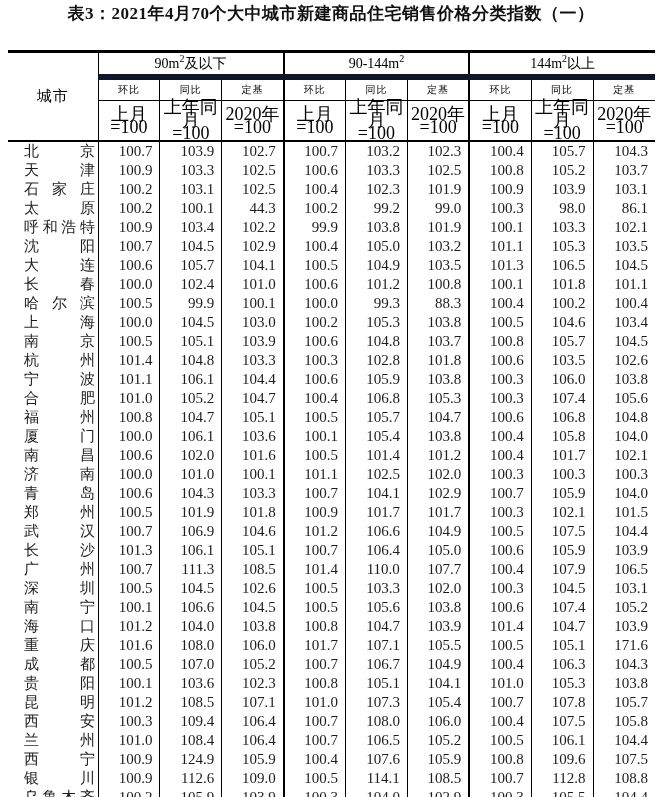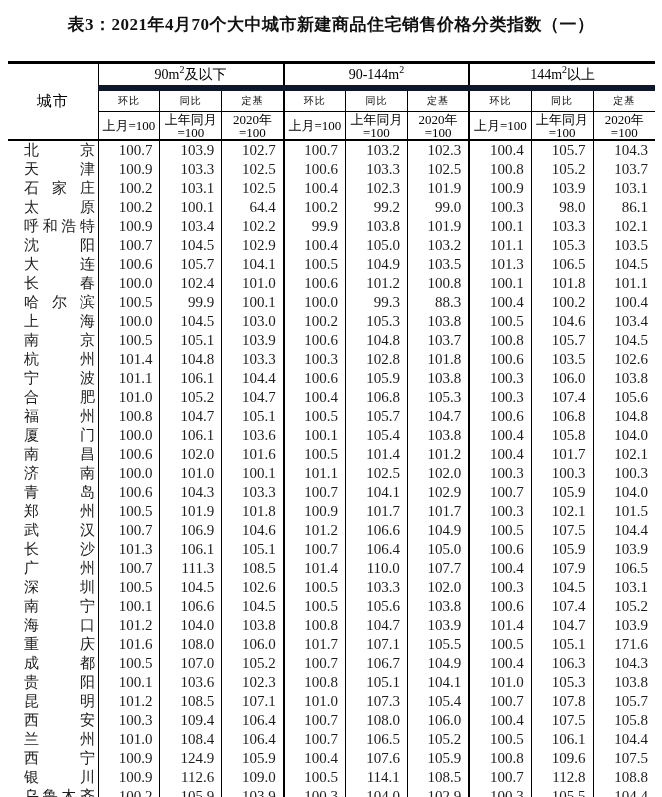--- a/index.html
+++ b/index.html
@@ -1,42 +1,42 @@
 <!DOCTYPE html>
 <html><head>
 <meta charset="utf-8">
 <style>
   html,body{margin:0;padding:0;background:#fff;}
   body{
     width:662px;height:797px;overflow:hidden;position:relative;
     font-family:"Liberation Serif","DejaVu Serif",serif;color:#000;
   }
   .title{
-    padding-top:13px;text-align:center;
+    padding-top:2px;text-align:center;
     font-size:17px;font-weight:bold;color:#111;letter-spacing:.5px;
   }
   table.idx{
     margin:25px 7px 0 8px;width:647px;
     border-collapse:collapse;table-layout:fixed;
     border-top:3px solid #000;border-bottom:3px solid #000;
   }
   col.c-city{width:90px;}
   th,td{padding:0;margin:0;vertical-align:middle;font-weight:normal;}
   
   th.vl,td.vl{border-left:1px solid #000;}
   th.gb,td.gb{border-left:2px solid #000;}
   
   tr.r1 th.grp{border-bottom:6px solid #0f172a;height:21px;}
   tr.r2 th{border-bottom:1px solid #000;height:20px;}
   tr.r3 th{border-bottom:2px solid #000;height:27px;}
   th.city-h{border-bottom:2px solid #000;font-size:15px;letter-spacing:1px;text-align:center;}
   tr.r1 th.grp{font-size:14px;}
   tr.r1 sup{font-size:10px;line-height:0;}
   tr.r2 th{font-size:10px;letter-spacing:1px;}
-  tr.r3 th{font-size:13px;}
+  tr.r3 th{font-size:18px;}
   tr.r3 th div{line-height:13px;}
   tr.r3 th div:empty{display:none;}
   
   tbody tr{height:18.86px;}
   td.num{text-align:right;padding-right:7px;font-size:15px;color:#1c1c1c;}
   td.city{font-size:15px;}
   td.city .cname{
     display:flex;justify-content:space-between;
     width:71px;margin-left:16px;color:#1c1c1c;
   }
@@ -169,21 +169,21 @@
       </tr>
       <tr>
         <td class="city">
           <span class="cname">
             <span>太</span>
             <span>原</span>
           </span>
         </td>
         <td class="num vl">100.2</td>
         <td class="num vl">100.1</td>
-        <td class="num vl">64.4</td>
+        <td class="num vl">44.3</td>
         <td class="num gb">100.2</td>
         <td class="num vl">99.2</td>
         <td class="num vl">99.0</td>
         <td class="num gb">100.3</td>
         <td class="num vl">98.0</td>
         <td class="num vl">86.1</td>
       </tr>
       <tr>
         <td class="city">
           <span class="cname">

